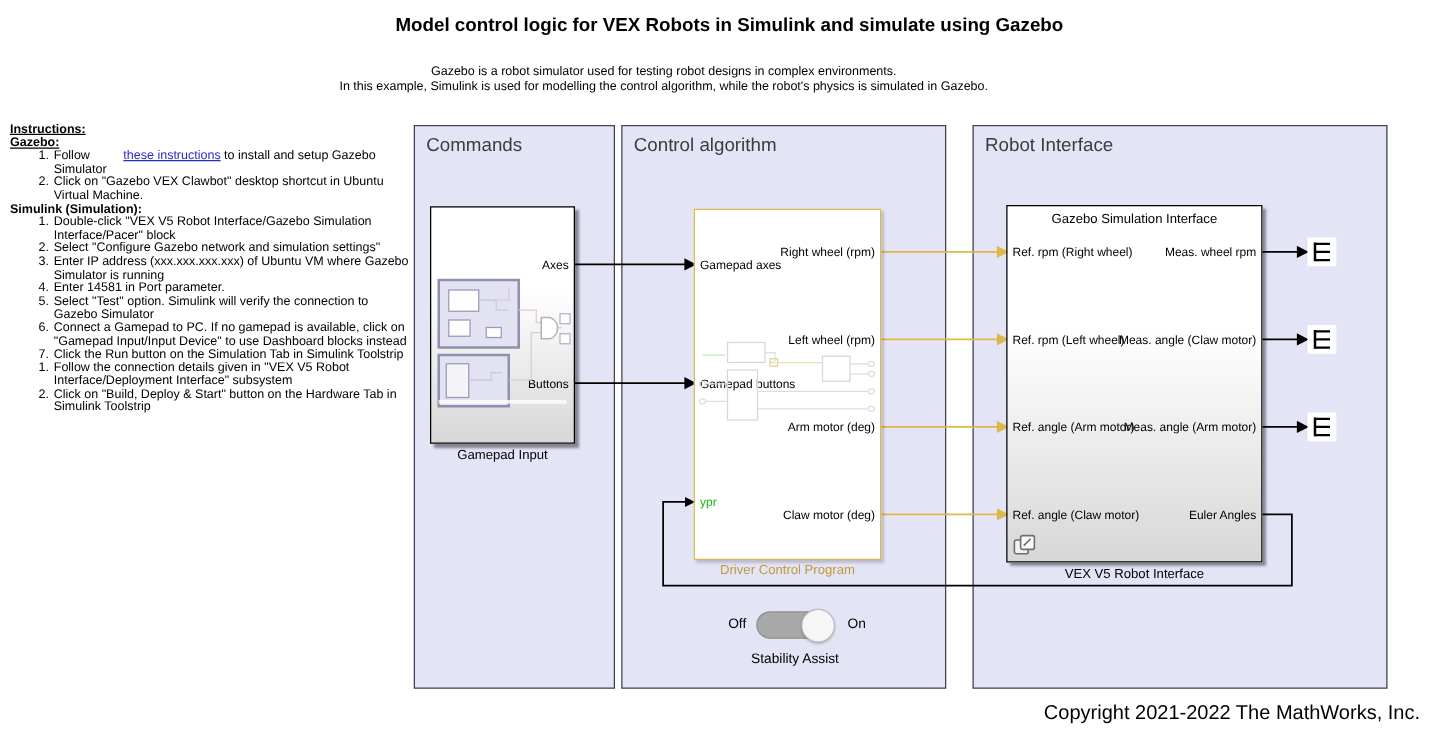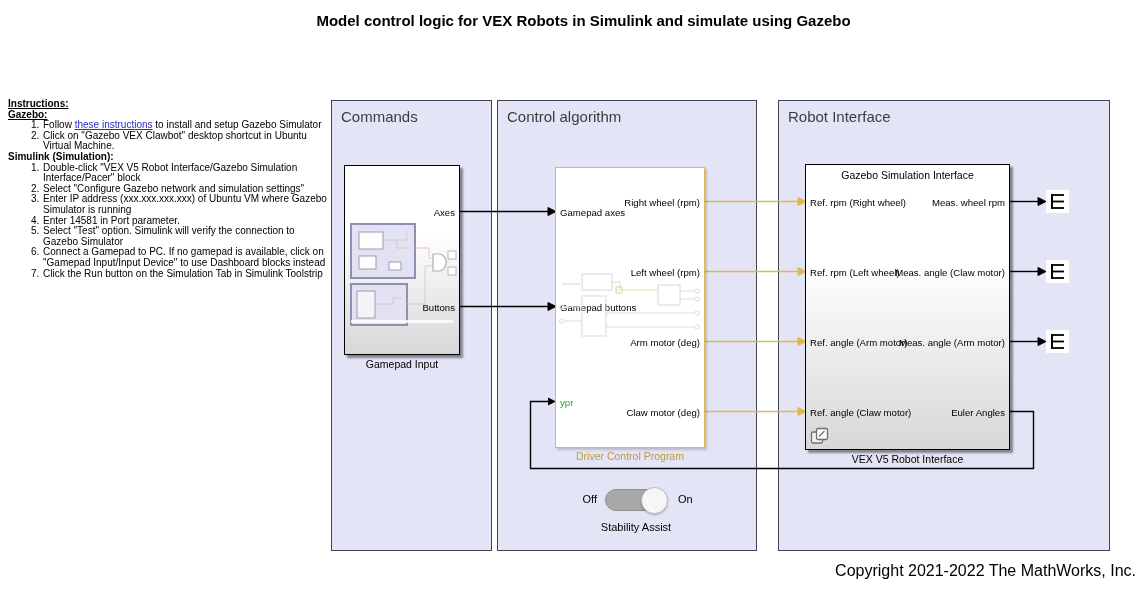--- a/index.html
+++ b/index.html
@@ -10,21 +10,21 @@
   .abs{position:absolute;}
   .page-title{font-size:15px;font-weight:bold;text-align:center;white-space:nowrap;padding-left:11px;}
   .subtitle{font-size:10px;text-align:center;line-height:12px;}
   .copyright{font-size:16px;}
   
   .instructions{font-size:10px;line-height:10.6px;width:320px;}
   .instr-h{font-weight:bold;text-decoration:underline;}
   .instr-b{font-weight:bold;}
   .instructions ol{margin:0;padding-left:34px;}
   .instructions li{padding-left:1px;}
-  .instructions a{color:#2929cc;text-decoration:underline;cursor:pointer;}
+  .instructions a{color:#2929cc;text-decoration:underline;cursor:pointer;margin-left:24px;}
   .gap-top{margin-top:10px;}
   
   .panel{background:#e4e4f7;border:1.5px solid #43434f;box-sizing:border-box;}
   .panel-title{font-size:15px;color:#3c3c3c;white-space:nowrap;}
   
   .block{
     box-sizing:border-box;border:1.6px solid #000;
     background:linear-gradient(to bottom,#ffffff 35%,#f0f0f0 60%,#d7d7d7 100%);
     box-shadow:3px 3px 2px rgba(0,0,0,0.42);
     padding-left:12px;
@@ -50,37 +50,45 @@
   svg{display:block;}
   .wires{pointer-events:none;}
   .wires *{pointer-events:auto;}
 </style>
 </head>
 <body>
 
 <div id="canvas">
 
   <div class="abs page-title" style="left:0;width:1145px;top:12px;">Model control logic for VEX Robots in Simulink and simulate using Gazebo</div>
+  <div class="abs subtitle" style="left:100px;width:862px;top:52px;">
+    <div>Gazebo is a robot simulator used for testing robot designs in complex environments.</div>
+    <div>In this example, Simulink is used for modelling the control algorithm, while the robot's physics is simulated in Gazebo.</div>
+  </div>
 
   <div class="abs instructions" style="left:8px;top:99px;">
     <div class="instr-h">Instructions:</div>
     <div class="instr-h">Gazebo:</div>
     <ol>
       <li><span>Follow </span><a>these instructions</a><span> to install and setup Gazebo Simulator</span></li>
       <li>Click on "Gazebo VEX Clawbot" desktop shortcut in Ubuntu Virtual Machine.</li>
     </ol>
     <div class="instr-b">Simulink (Simulation):</div>
     <ol>
       <li>Double-click "VEX V5 Robot Interface/Gazebo Simulation Interface/Pacer" block</li>
       <li>Select "Configure Gazebo network and simulation settings"</li>
       <li>Enter IP address (xxx.xxx.xxx.xxx) of Ubuntu VM where Gazebo Simulator is running</li>
       <li>Enter 14581 in Port parameter.</li>
       <li>Select "Test" option. Simulink will verify the connection to Gazebo Simulator</li>
       <li>Connect a Gamepad to PC. If no gamepad is available, click on "Gamepad Input/Input Device" to use Dashboard blocks instead</li>
       <li>Click the Run button on the Simulation Tab in Simulink Toolstrip</li>
+    </ol>
+    <ol>
+      <li>Follow the connection details given in "VEX V5 Robot Interface/Deployment Interface" subsystem</li>
+      <li>Click on "Build, Deploy &amp; Start" button on the Hardware Tab in Simulink Toolstrip</li>
     </ol>
   </div>
 
   <div class="abs panel" style="left:331px;top:100px;width:161px;height:451px;"></div>
   <div class="abs panel" style="left:497px;top:100px;width:260px;height:451px;"></div>
   <div class="abs panel" style="left:778px;top:100px;width:332px;height:451px;"></div>
 
   <div class="abs panel-title" style="left:341px;top:108px;">Commands</div>
   <div class="abs panel-title" style="left:507px;top:108px;">Control algorithm</div>
   <div class="abs panel-title" style="left:788px;top:108px;">Robot Interface</div>

